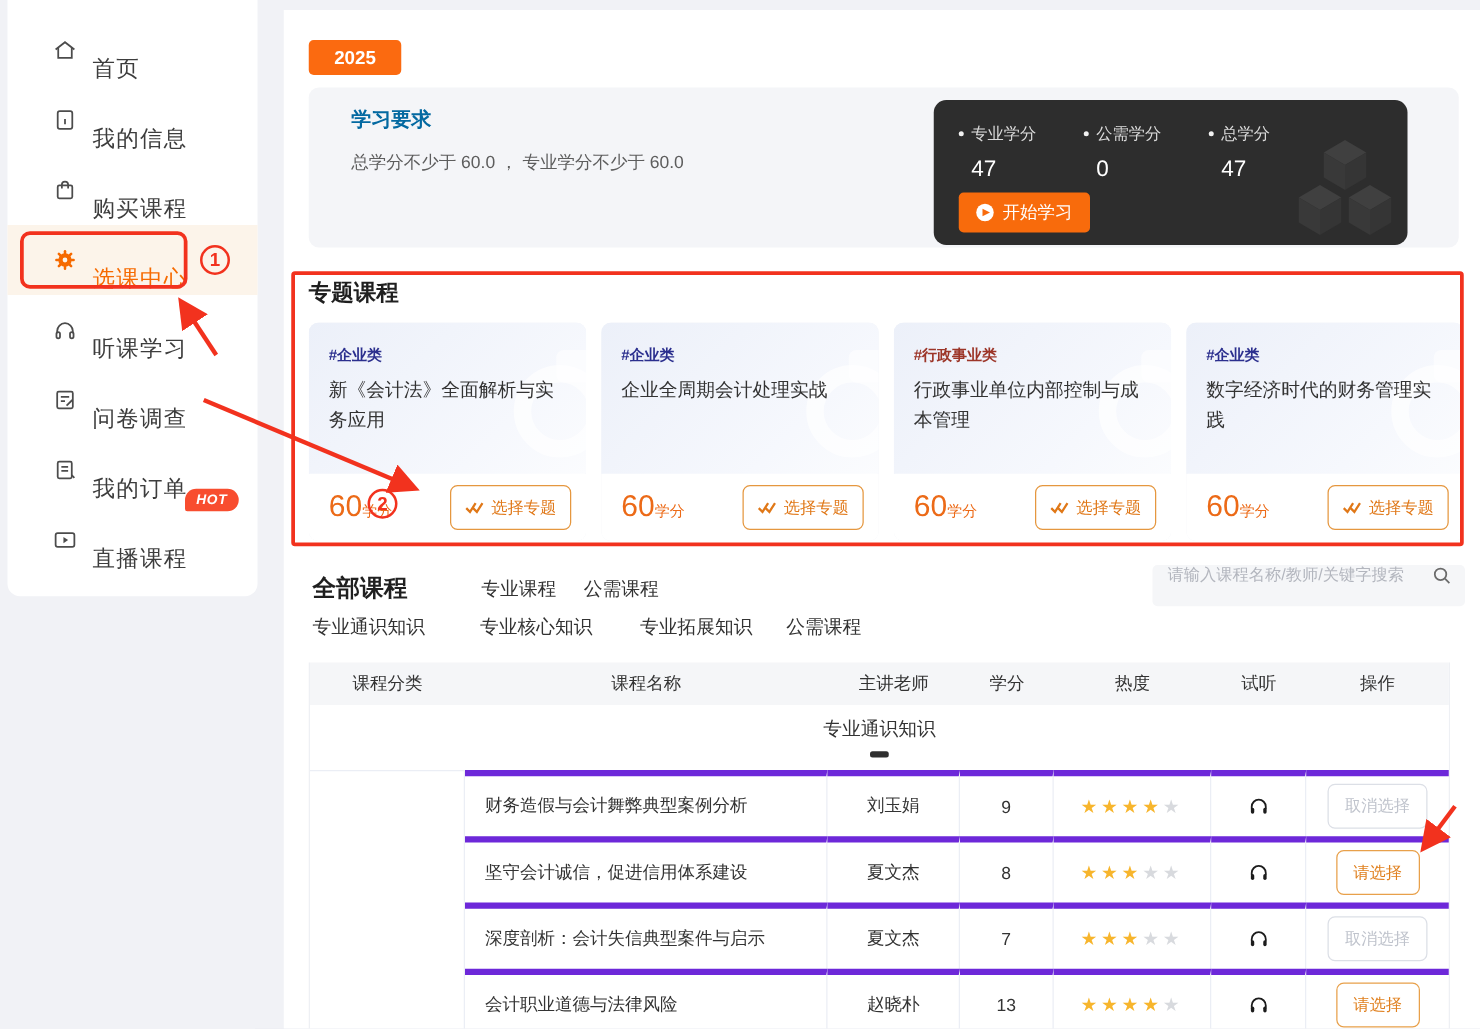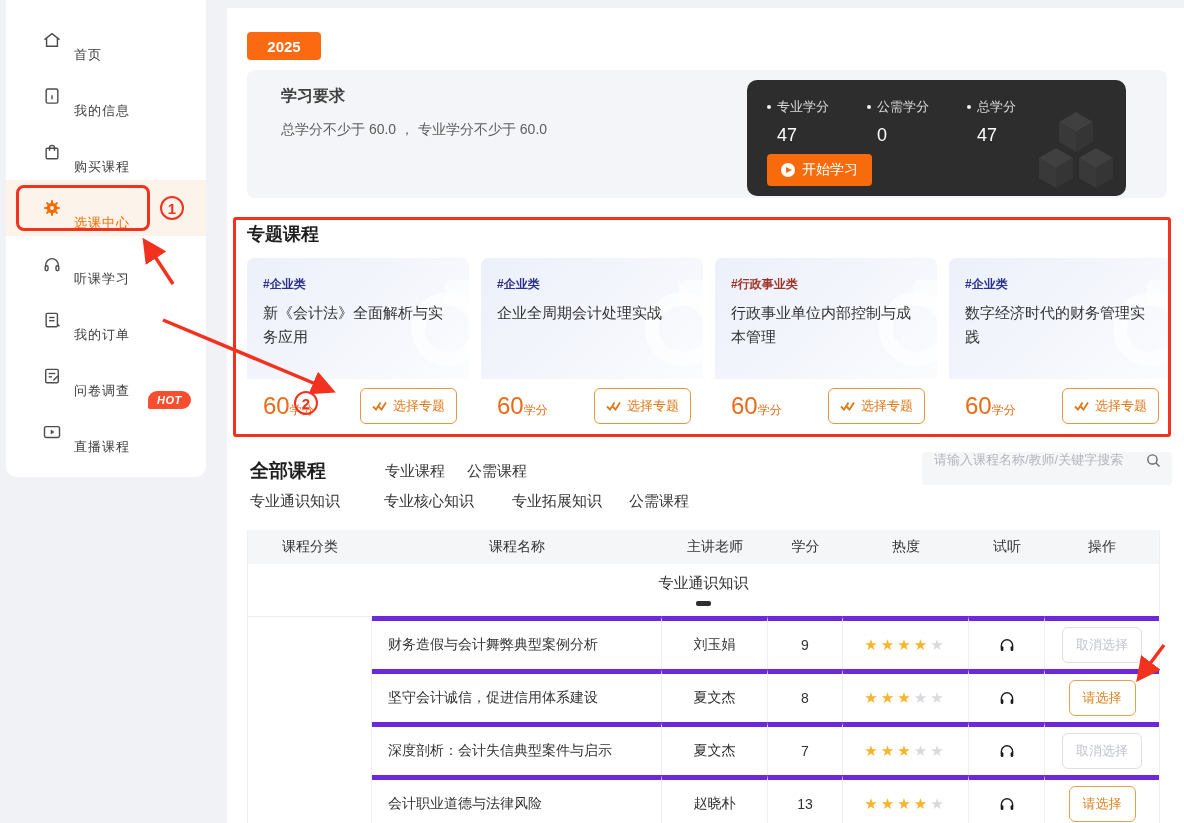--- a/index.html
+++ b/index.html
@@ -3,32 +3,32 @@
 <meta charset="utf-8">
 <style>
   * { margin:0; padding:0; box-sizing:border-box; }
   html,body { background:#e9eaf0; }
   body { font-family:"Liberation Sans","DejaVu Sans",sans-serif; }
   #page { position:relative; width:1184px; height:823px; background:#f1f2f6; overflow:hidden; }
 
   
   #sidebar { position:absolute; left:6px; top:0; width:200px; height:477px; background:#fff; border-radius:0 0 10px 10px; }
   .side-item { position:relative; height:56px; display:flex; align-items:center; padding-left:36px; cursor:pointer; }
-  .side-item .lbl { font-size:13px; color:#3d3d3d; margin-left:12px; letter-spacing:1px;margin-top:30px; }
+  .side-item .lbl { font-size:18px; color:#3d3d3d; margin-left:12px; letter-spacing:1px;margin-top:30px; }
   .side-item.active { background:#fcf4ea; }
   .side-item.active .lbl { color:#f66a00; }
   .side-icon { width:20px; height:20px; display:inline-flex; }
   .hot-badge { position:absolute; left:142px; top:-13px; background:#f84d2f; color:#fff; font-size:11px; font-weight:bold; font-style:italic; padding:3px 9px; border-radius:10px 10px 10px 2px; letter-spacing:.5px; }
 
   
   #main-bg { position:absolute; left:227px; top:8px; width:957px; height:815px; background:#fff; }
   .year-tag { position:absolute; left:247px; top:32px; width:74px; height:28px; background:#fb6a10; border-radius:4px; color:#fff; font-size:15px; display:flex; align-items:center; justify-content:center;font-weight:bold; }
 
   .req-panel { position:absolute; left:247px; top:70px; width:920px; height:128px; background:#f4f5f8; border-radius:8px; padding:16px 0 0 34px; }
-  .req-title { font-size:16px; font-weight:bold; color:#404040; }
+  .req-title { font-size:16px; font-weight:bold; color:#0369a1; }
   .req-text { font-size:14px; color:#5d5d5d; margin-top:14px; }
 
   .dark-panel { position:absolute; left:747px; top:80px; width:379px; height:116px; background:#2d2d2d; border-radius:10px; padding:18px 0 0 20px; overflow:hidden; }
   .stats { display:flex; gap:38px; position:relative; z-index:2; }
   .stat .s-label { display:flex; align-items:center; font-size:13px; color:#dcdcdc; }
   .stat .s-label .dot { width:4px; height:4px; border-radius:50%; background:#f1f1f1; margin-right:6px; }
   .stat .s-value { font-size:18px; color:#fff; margin-top:9px; padding-left:10px; }
   .start-btn { position:absolute; left:20px; top:74px; height:32px; padding:0 14px; background:#f86b0c; border:none; border-radius:4px; color:#fff; font-size:14px; display:flex; align-items:center; gap:7px; cursor:pointer; z-index:2; }
   .play-ico { width:14px; height:14px; border-radius:50%; background:#fff; position:relative; }
   .play-ico::after { content:""; position:absolute; left:5px; top:3.5px; border-left:6px solid #f86b0c; border-top:3.5px solid transparent; border-bottom:3.5px solid transparent; }
@@ -137,38 +137,38 @@
             <path d="M4.5 15 V13 a7.5 7.5 0 0 1 15 0 V15"></path>
             <rect x="3.8" y="14" width="3.4" height="6" rx="1.7"></rect>
             <rect x="16.8" y="14" width="3.4" height="6" rx="1.7"></rect>
           </svg>
       </span>
       <span class="lbl">听课学习</span>
     </div>
     <div class="side-item">
       <span class="side-icon">
         <svg viewBox="0 0 24 24" fill="none" stroke="#4c4c4c" stroke-width="1.7">
+            <rect x="4.5" y="4" width="15" height="16" rx="1.5"></rect>
+            <path d="M8 9 H16"></path>
+            <path d="M8 13 H12"></path>
+            <path d="M13.5 17.5 L19 12"></path>
+          </svg>
+      </span>
+      <span class="lbl">问卷调查</span>
+    </div>
+    <div class="side-item">
+      <span class="side-icon">
+        <svg viewBox="0 0 24 24" fill="none" stroke="#4c4c4c" stroke-width="1.7">
             <rect x="5" y="4" width="13.5" height="16" rx="1.5"></rect>
             <path d="M8.5 9 H15"></path>
             <path d="M8.5 12.8 H15"></path>
             <path d="M18.5 17 L21 19.5"></path>
           </svg>
       </span>
       <span class="lbl">我的订单</span>
-    </div>
-    <div class="side-item">
-      <span class="side-icon">
-        <svg viewBox="0 0 24 24" fill="none" stroke="#4c4c4c" stroke-width="1.7">
-            <rect x="4.5" y="4" width="15" height="16" rx="1.5"></rect>
-            <path d="M8 9 H16"></path>
-            <path d="M8 13 H12"></path>
-            <path d="M13.5 17.5 L19 12"></path>
-          </svg>
-      </span>
-      <span class="lbl">问卷调查</span>
     </div>
     <div class="side-item">
       <span class="side-icon">
         <svg viewBox="0 0 24 24" fill="none" stroke="#4c4c4c" stroke-width="1.7">
             <rect x="3" y="5.5" width="18" height="13" rx="2"></rect>
             <path d="M10.5 9 L15 12 L10.5 15 Z" fill="#4c4c4c" stroke="none"></path>
           </svg>
       </span>
       <span class="lbl">直播课程</span>
       <span class="hot-badge">HOT</span>

